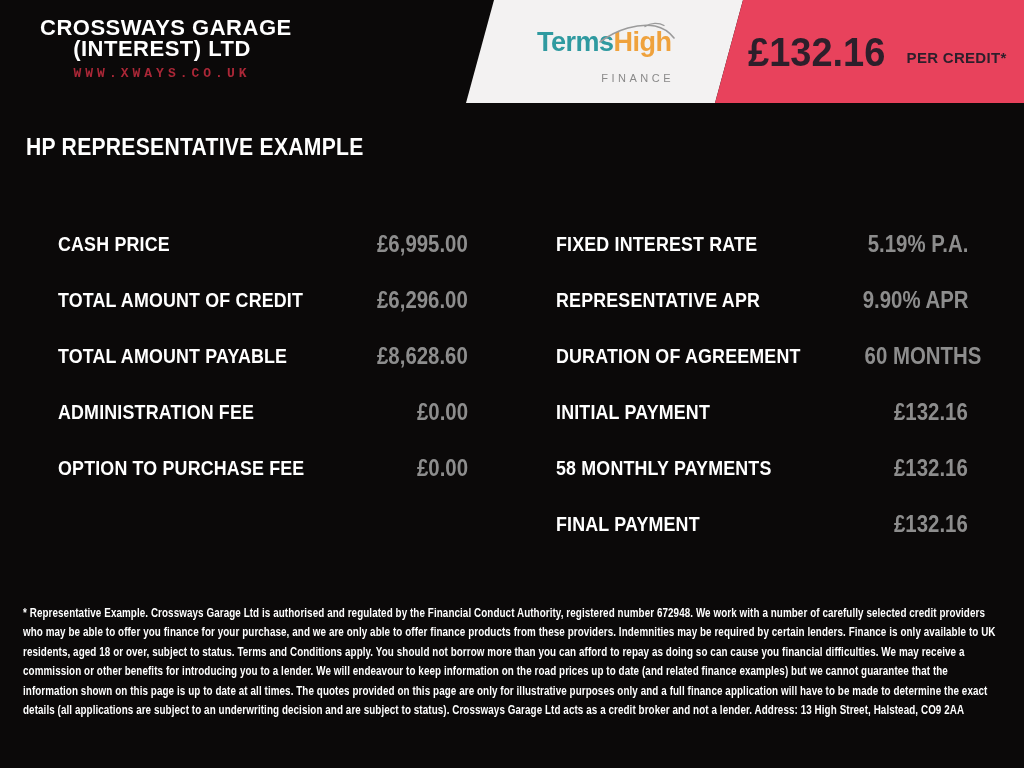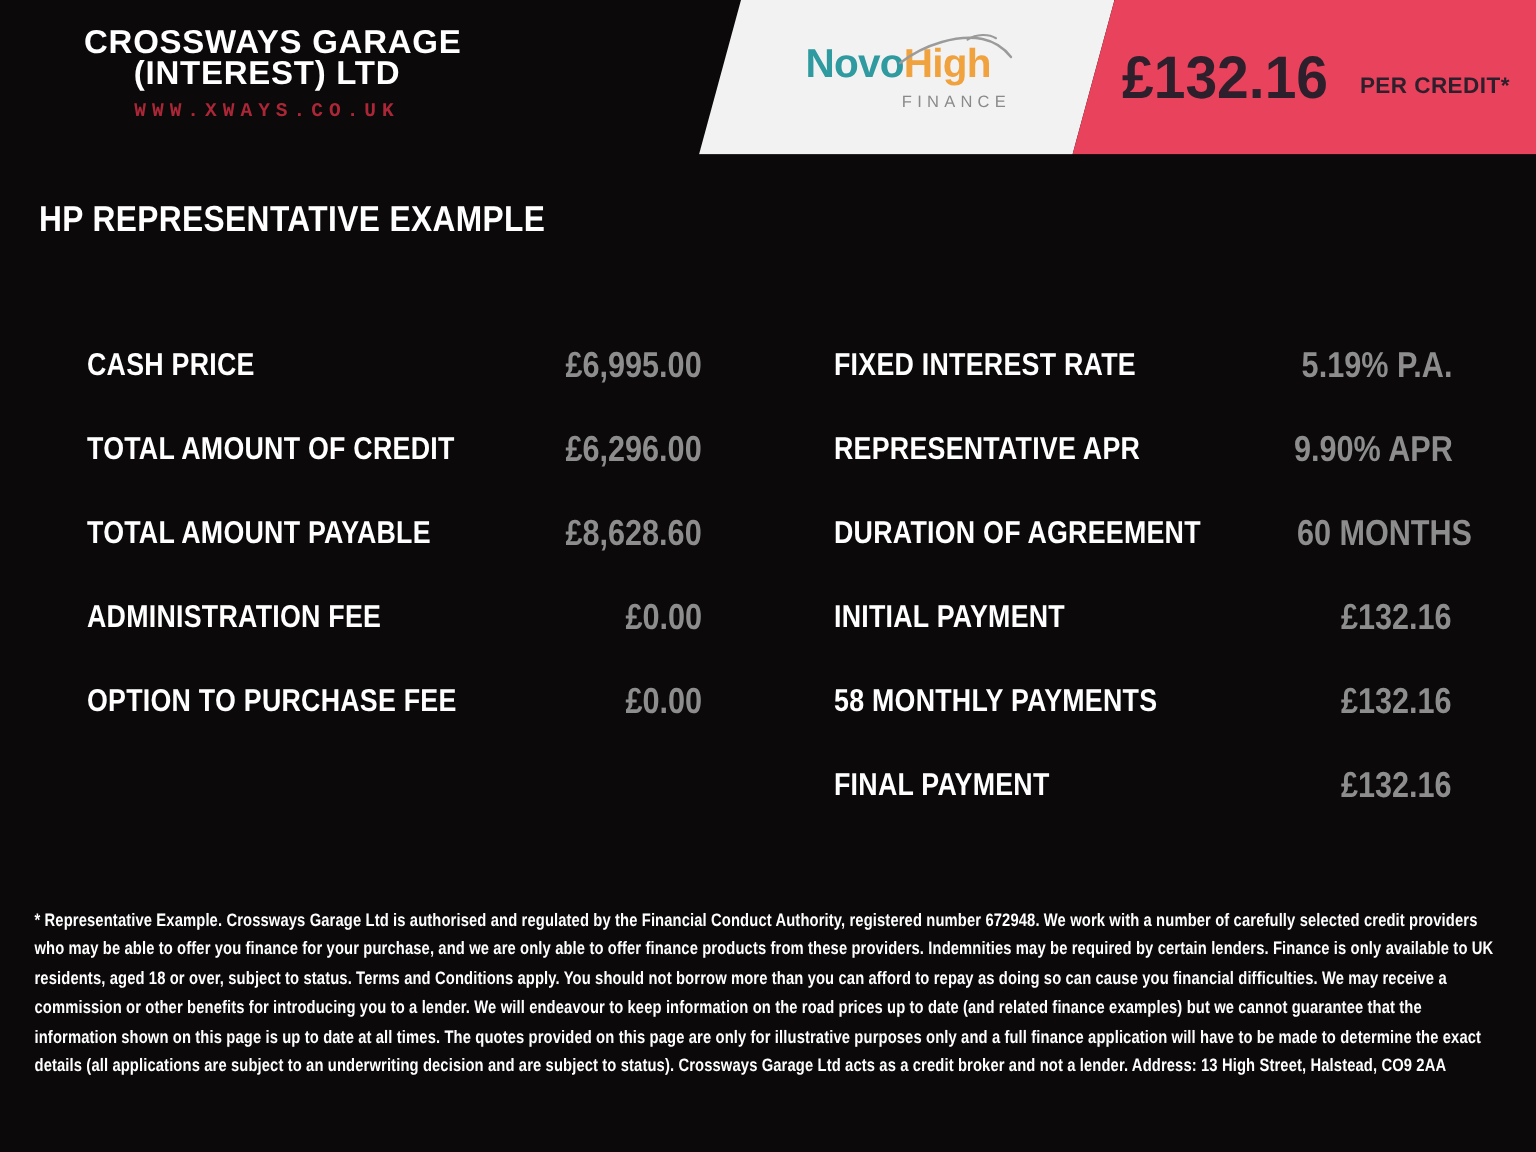--- a/index.html
+++ b/index.html
@@ -21,21 +21,21 @@
     clip-path:polygon(494px 0px, 743px 0px, 715px 103px, 466px 103px);
   }
   .banner-red {
     position:absolute; inset:0;
     background:#e8425c;
     clip-path:polygon(743px 0px, 1024px 0px, 1024px 103px, 715px 103px);
   }
 
   
   .dealer-logo {
-    position:absolute; left:56px; top:17px; width:244px;
+    position:absolute; left:40px; top:17px; width:244px;
     text-align:center; line-height:1.0;
   }
   .dealer-line {
     color:#ffffff; font-weight:bold; font-size:22px; letter-spacing:0.5px;
     line-height:21px; white-space:nowrap;
   }
   .dealer-website {
     margin-top:8px; color:#ab2737; font-weight:bold; font-size:13px;
     letter-spacing:4px; white-space:nowrap;font-family:Liberation Mono, monospace;
   }
@@ -45,21 +45,21 @@
     position:absolute; left:535px; top:27px; width:140px; text-align:right;
   }
   .swoosh { position:absolute; right:-4px; top:-6px; }
   .brand-text {
     font-size:27px; font-weight:bold; letter-spacing:-0.5px;
     line-height:30px; white-space:nowrap; text-align:left; padding-left:2px;
   }
   .brand-moto { color:#2f9aa0; }
   .brand-novo { color:#efa23d; }
   .brand-finance {
-    margin-top:5px; color:#8a8a8a; font-size:11px; letter-spacing:3.5px;
+    margin-top:15px; color:#8a8a8a; font-size:11px; letter-spacing:3.5px;
     white-space:nowrap; padding-right:1px;
   }
 
   
   .price-wrap {
     position:absolute; left:748px; top:0; height:100px; width:270px;
     display:flex; align-items:baseline;
   }
   .price-amount {
     font-size:40px; font-weight:bold; color:#2d1f2b; letter-spacing:0px;
@@ -119,21 +119,21 @@
     </div>
 
     <div class="motonovo">
       <span class="swoosh">
         <svg width="82" height="24" viewBox="0 0 82 24" fill="none">
           <path d="M3 21 C 20 8, 42 2, 58 5 C 66 6.7 72 10.5 77 17" stroke="#9b9b9b" stroke-width="1.6" stroke-linecap="round" fill="none"></path>
           <path d="M48 5.5 C 54 1.5, 62 1.5, 67 4.5" stroke="#9b9b9b" stroke-width="1.4" stroke-linecap="round" fill="none"></path>
         </svg>
       </span>
       <div class="brand-text">
-        <span class="brand-moto">Novo</span><span class="brand-novo">High</span>
+        <span class="brand-moto">Terms</span><span class="brand-novo">High</span>
       </div>
       <div class="brand-finance">FINANCE</div>
     </div>
 
     <div class="price-wrap">
       <span class="price-amount">£132.16</span>
       <span class="price-period">PER CREDIT*</span>
     </div>
   </header>
 

